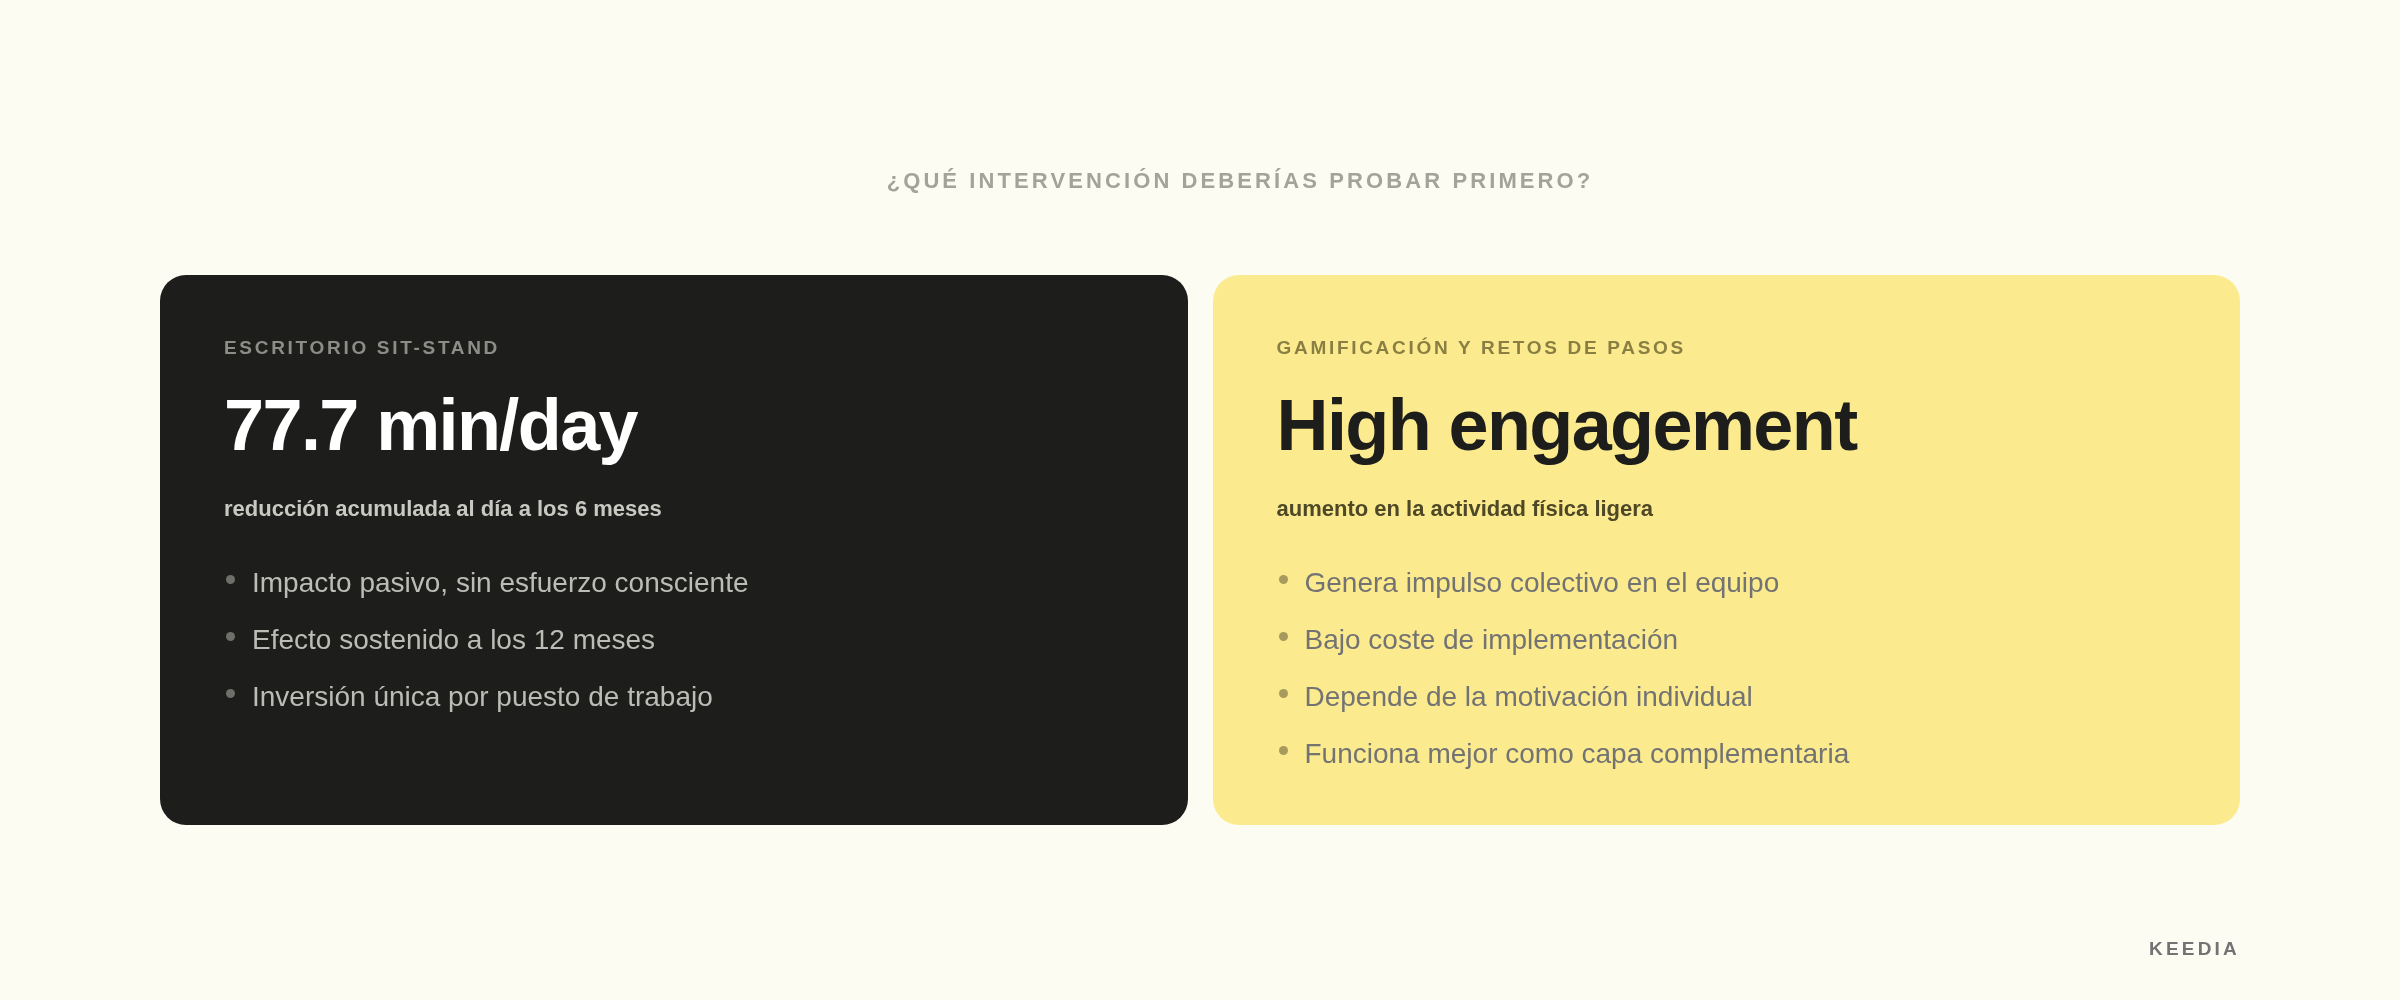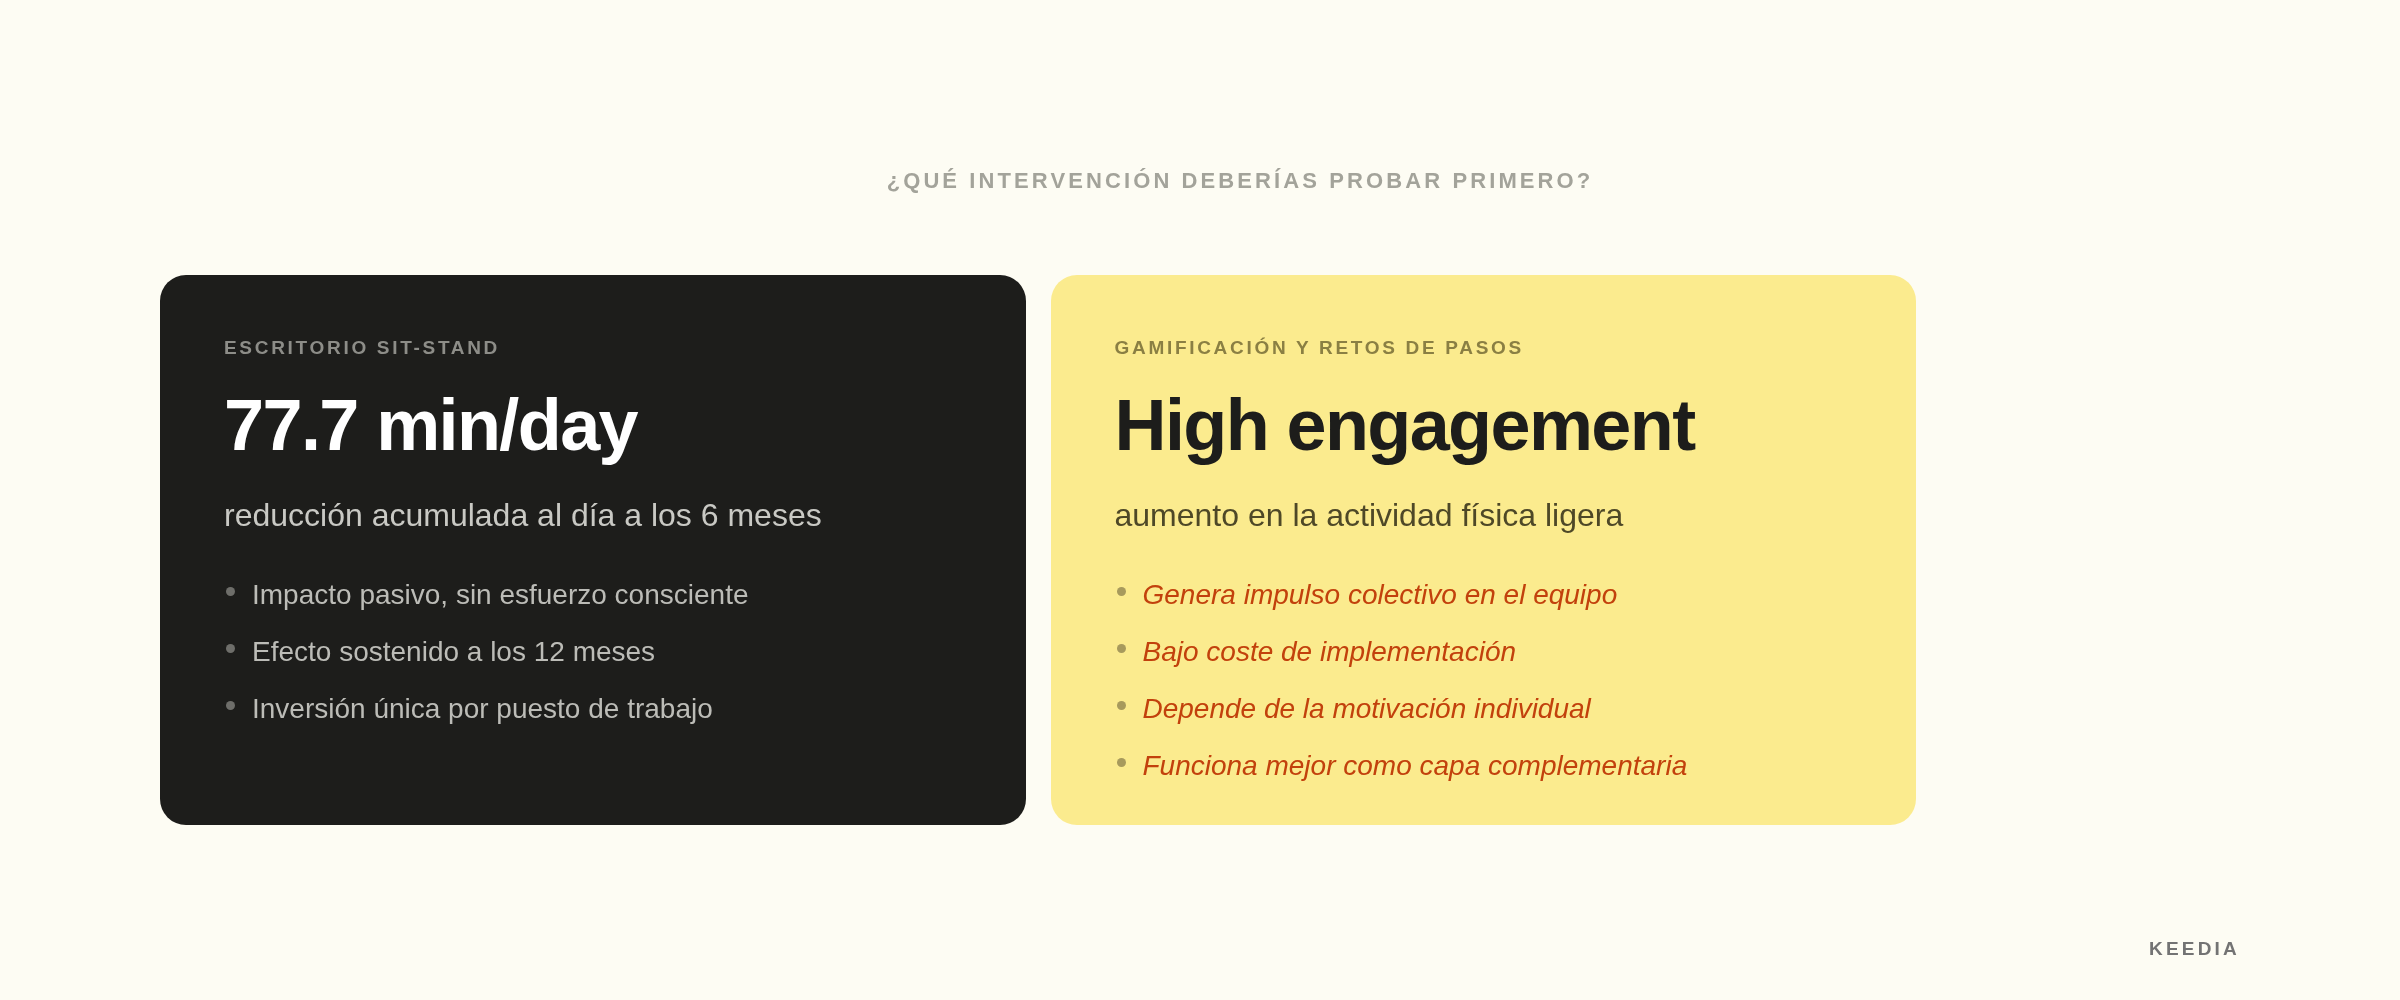--- a/index.html
+++ b/index.html
@@ -39,21 +39,21 @@
     font-stretch: condensed;
     white-space: nowrap;
     padding-left: 40px;
   }
 
   
   .cards {
     position: absolute;
     top: 275px;
     left: 160px;
-    width: 1756px;
+    width: 2080px;
     height: 550px;
     display: flex;
     gap: 25px;
   }
 
   .card {
     flex: 1 1 0;
     border-radius: 26px;
     box-sizing: border-box;
     padding: 62px 64px 0 64px;
@@ -85,23 +85,23 @@
     font-weight: 800;
     font-stretch: condensed;
     letter-spacing: -1.6px;
     margin: 2px 0 34px 0;
     white-space: nowrap;
   }
   .card--dark .card-headline { color: #ffffff; }
   .card--accent .card-headline { color: #1d1d1b; }
 
   .card-subtitle {
-    font-size: 32px;
+    font-size: 22px;
     line-height: 1.25;
-    font-weight: 400;
+    font-weight: 700;
     margin: 4px 0 42px 0;
     white-space: nowrap;
   }
   .card--dark .card-subtitle { color: #c9c9c4; }
   .card--accent .card-subtitle { color: #4e4827; }
 
   .card-points {
     list-style: none;
     margin: 0;
     padding: 0;
@@ -120,21 +120,21 @@
     position: absolute;
     left: 2px;
     top: 10px;
     width: 9px;
     height: 9px;
     border-radius: 50%;
     display: block;
   }
   .card--dark .card-point { color: #bcbcb7; }
   .card--dark .bullet-dot { background: #6e6e6a; }
-  .card--accent .card-point { color: #c2410c; font-style: italic; }
+  .card--accent .card-point { color: #737373; }
   .card--accent .bullet-dot { background: #a79a5c; }
 
   
   .footer-watermark {
     position: absolute;
     right: 160px;
     bottom: 40px;
     font-size: 19px;
     font-weight: 700;
     letter-spacing: 3.2px;

